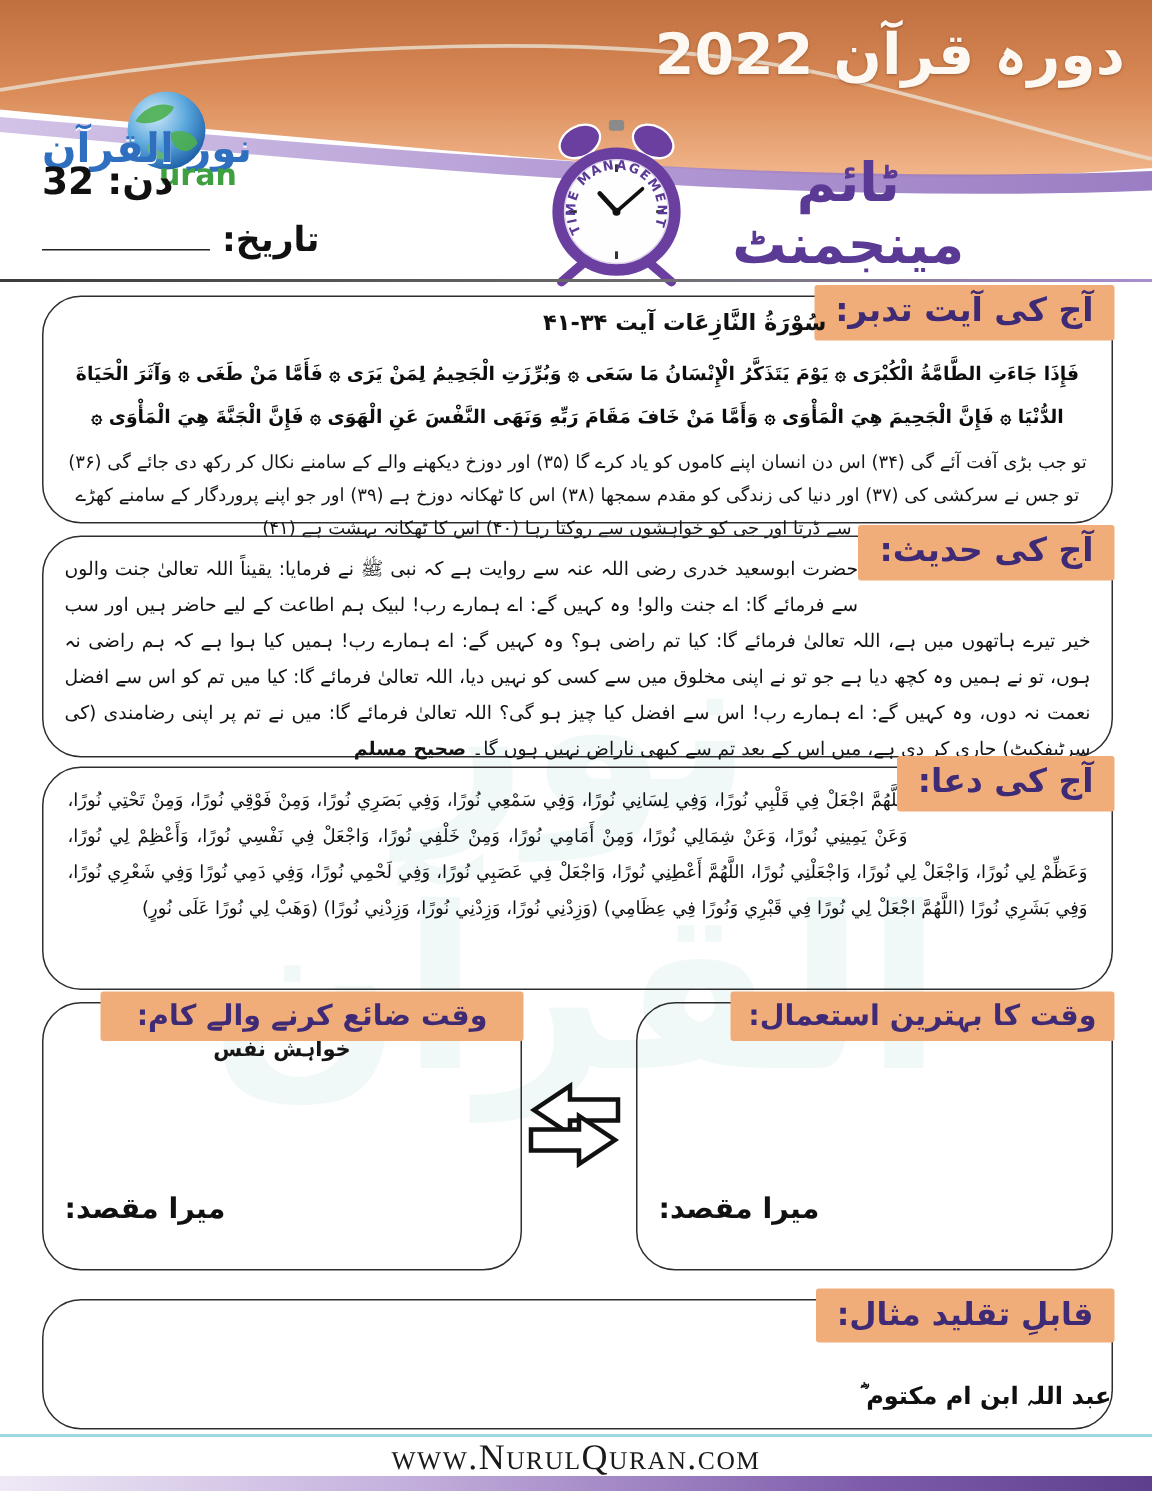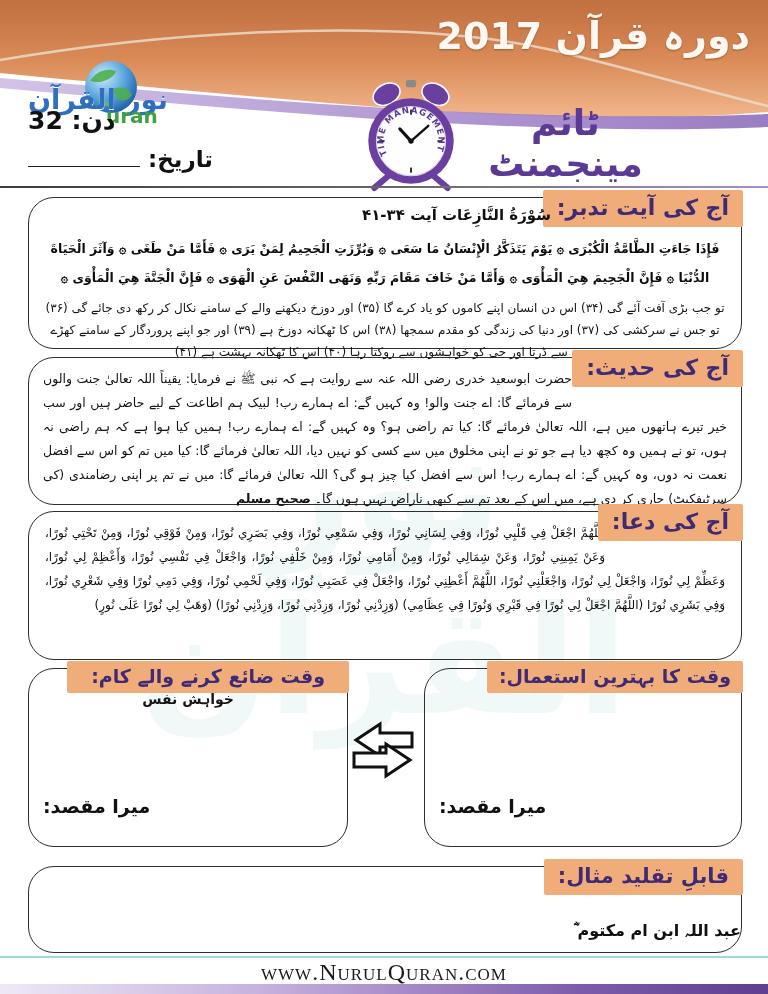--- a/index.html
+++ b/index.html
@@ -91,21 +91,21 @@
         <stop offset="0" stop-color="#cdbce4"></stop>
           <stop offset=".6" stop-color="#a689cc"></stop>
           <stop offset="1" stop-color="#8f6fbc"></stop>
       </linearGradient>
     </defs>
     <path fill="url(#hg)" d="M0,0 H768 V112 C600,126 430,112 260,97 C170,89 80,81 0,73 Z"></path>
     <path fill="none" stroke="#e9dccb" stroke-width="2.5" opacity=".85" d="M0,60 C200,26 420,20 552,50 C636,70 716,94 768,106"></path>
     <path fill="url(#lg)" opacity=".9" d="M0,78 C260,100 520,124 768,114 L768,127 C520,137 260,111 0,88 Z"></path>
   </svg>
 
-  <div class="main-title">دورہ قرآن 2017</div>
+  <div class="main-title">دورہ قرآن 2022</div>
 
   <svg class="logo-globe" viewBox="0 0 52 52">
     <defs>
       <radialGradient id="gg" cx="35%" cy="30%" r="75%">
         <stop offset="0" stop-color="#cfeaf7"></stop>
           <stop offset=".55" stop-color="#5aa7dd"></stop>
           <stop offset="1" stop-color="#1e5fa8"></stop>
       </radialGradient>
     </defs>
     <circle cx="26" cy="26" r="25" fill="url(#gg)"></circle>

